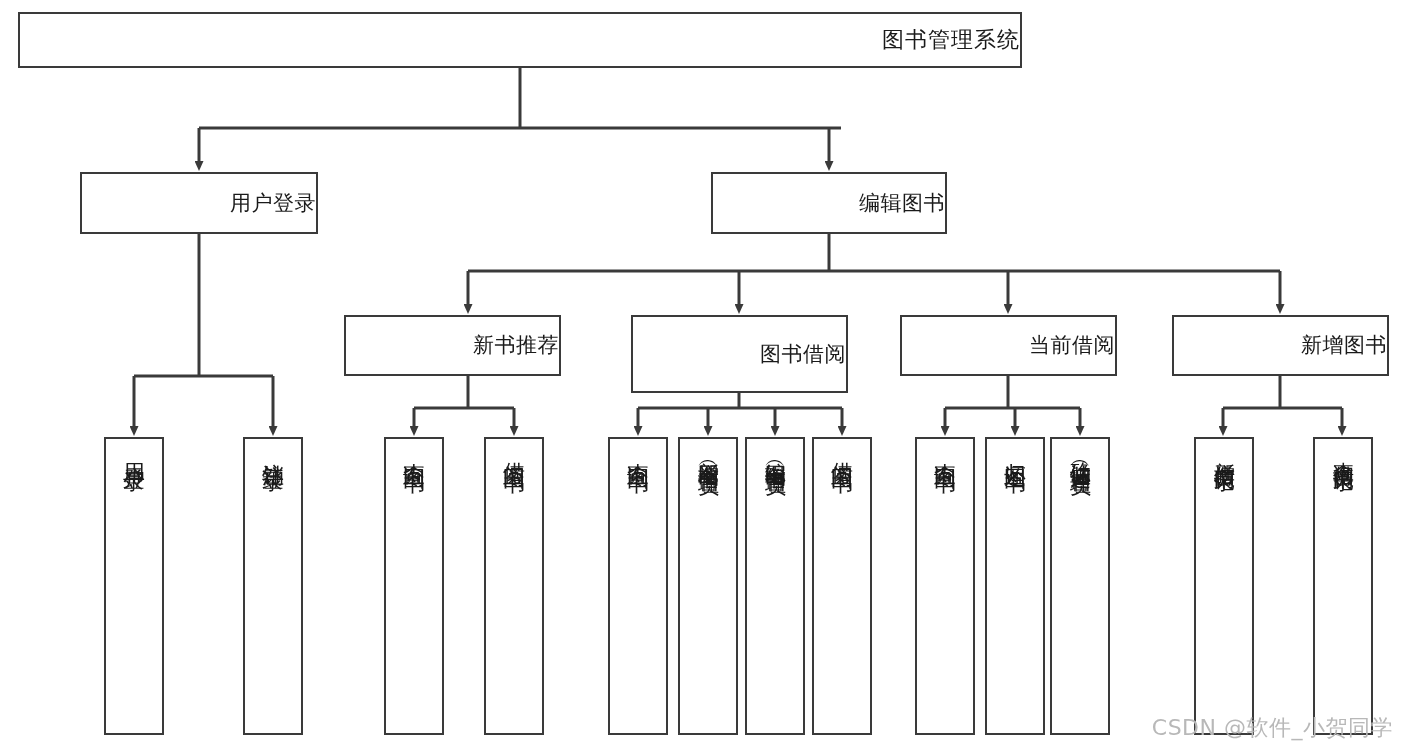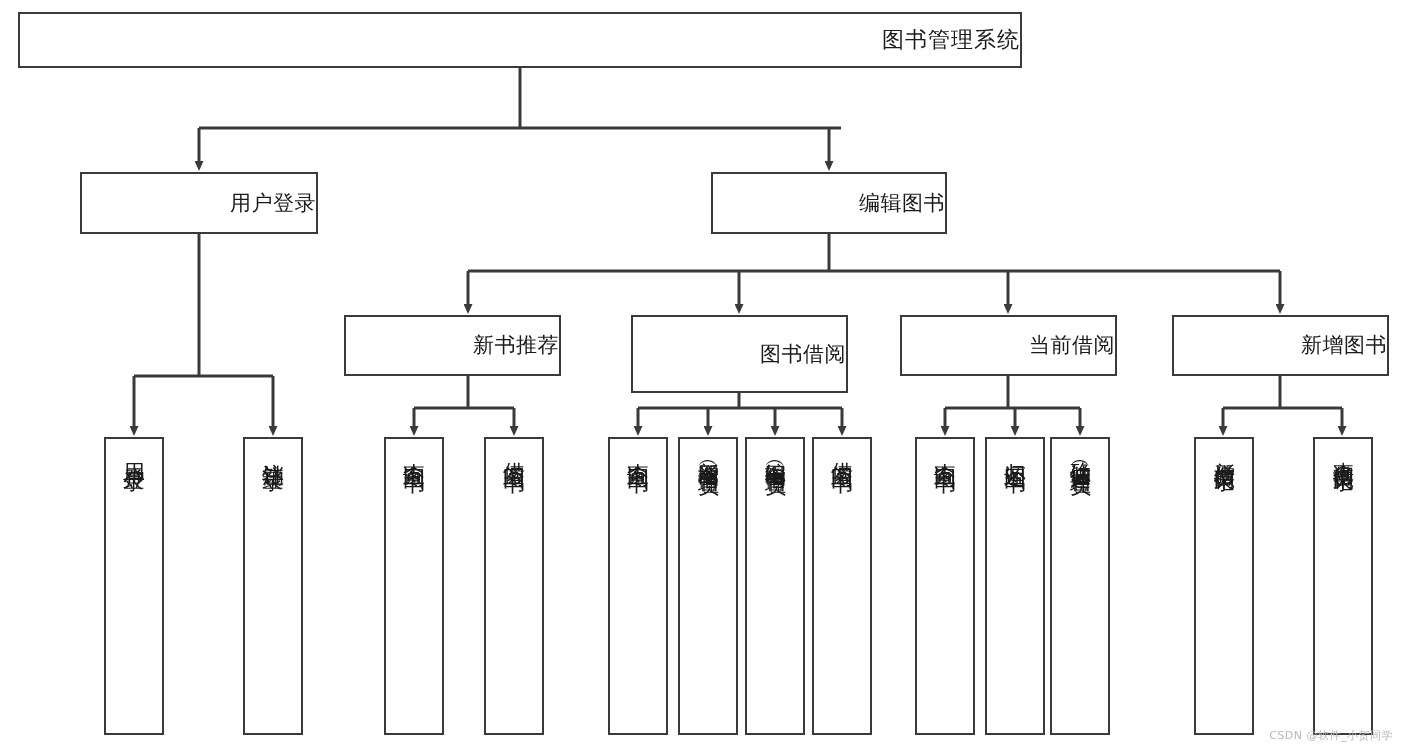--- a/index.html
+++ b/index.html
@@ -69,21 +69,21 @@
     white-space: nowrap;
   }
   .node.v.tall .label {
     font-size: 21px;
     letter-spacing: 2px;
   }
   #watermark {
     position: absolute;
     right: 12px;
     bottom: 4px;
-    font-size: 11px;
+    font-size: 22px;
     color: #b8b8b8;
     letter-spacing: 0.5px;
     white-space: nowrap;
     font-family: "DejaVu Sans", "Liberation Sans", sans-serif;
     text-align: right;
   }
 </style>
 </head>
 <body>
 

